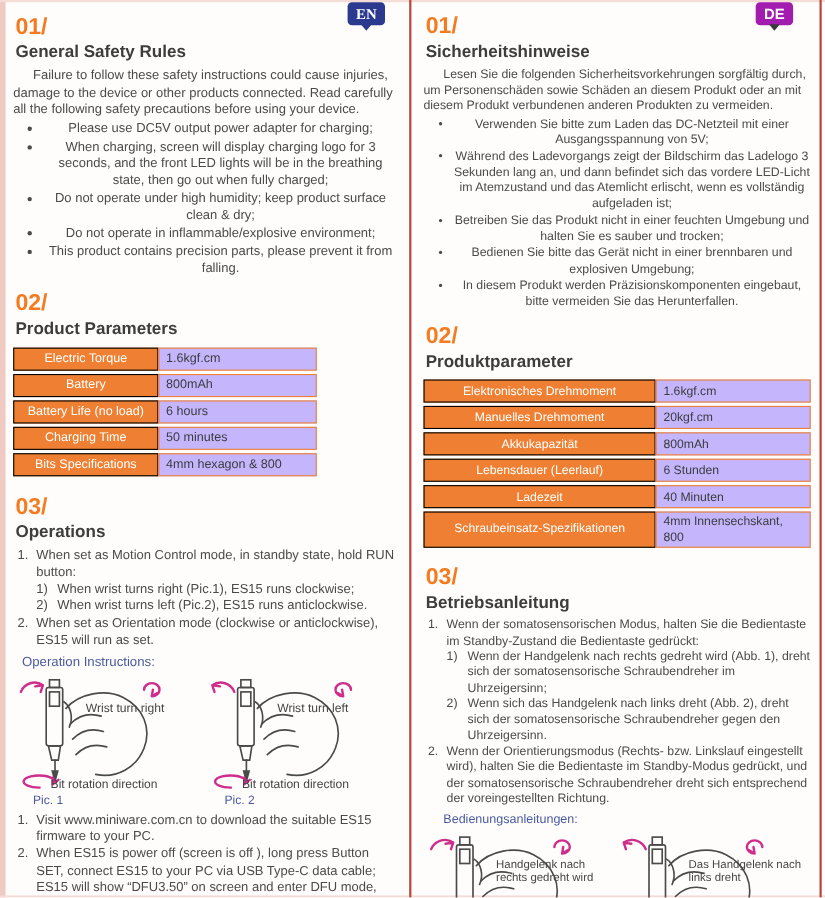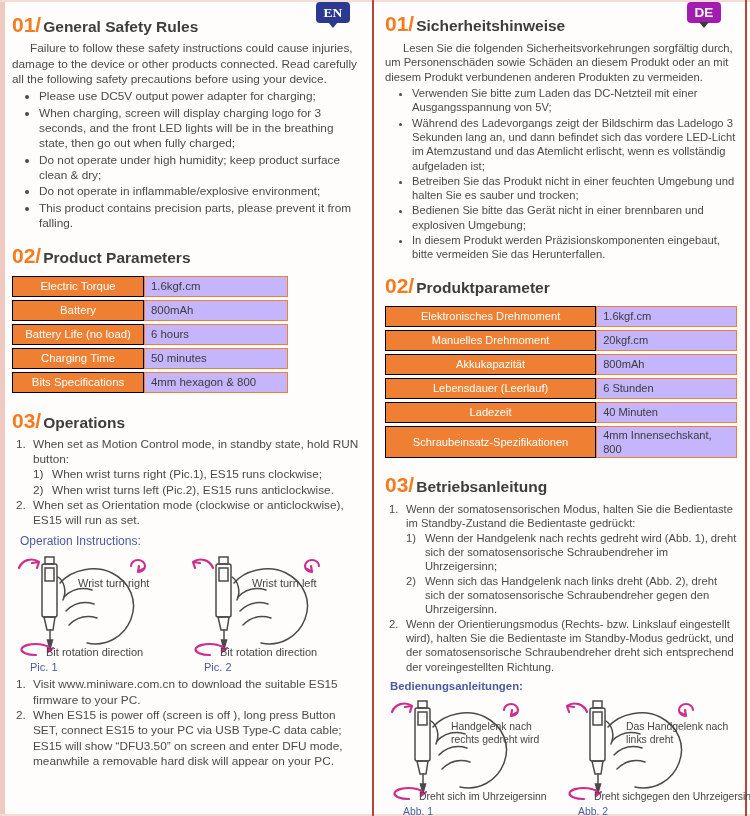--- a/index.html
+++ b/index.html
@@ -17,27 +17,27 @@
 
   .badge{position:absolute;top:2px;width:34px;height:21px;border-radius:4px;color:#fff;
          font-weight:bold;font-size:13.5px;text-align:center;line-height:21px;}
   .badge::after{content:"";position:absolute;left:50%;bottom:-5px;margin-left:-5px;
                 border-left:5px solid transparent;border-right:5px solid transparent;}
   .badge-en{right:12px;background:#2b3a8f;font-family:Liberation Serif, serif;}
   .badge-en::after{border-top:6px solid #2b3a8f;}
   .badge-de{right:16px;background:#a21caf;}
   .badge-de::after{border-top:6px solid #3a3a3a;}
 
-  .sec-head{display:flex;align-items:baseline;margin:11px 0 3px 0;}
+  .sec-head{display:flex;align-items:baseline;margin:11px 0 3px 0;flex-direction:column;}
   .sec-num{color:#f47b20;font-size:21px;font-weight:bold;}
   .sec-title{color:#3d3d3d;font-size:15.5px;font-weight:bold;margin-left:2px;}
   .col .sec-head:first-of-type{margin-top:16px;}
 
   p.intro{margin:2px 0;text-indent:18px;}
-  ul.bullets{margin:2px 0 0 12px;padding-left:15px;list-style:disc;}
+  ul.bullets{margin:2px 0 0 12px;padding-left:15px;list-style:disc;text-align:center;}
   ul.bullets li{margin-bottom:1px;}
 
   table.param-table{border-collapse:separate;border-spacing:0 3px;margin:3px 0 0 0;}
   .en-params{margin-left:36px;}
   .de-params{margin-left:8px;}
   .param-table td{height:17px;padding:1px 6px;font-size:11.4px;}
   .col-de .param-table td{font-size:11.1px;}
   td.lbl{background:#ef8033;color:#fff;text-align:center;border:1px solid #000000;}
   td.val{background:#c4b5fd;color:#3c3c3c;border:1px solid #ef8033;text-align:left;}
   .en-params td.lbl{width:118px;}
@@ -45,21 +45,21 @@
   .de-params td.lbl{width:200px;}
   .de-params td.val{width:128px;}
 
   .nlist{margin:2px 0 0 4px;}
   .nlist .item{display:flex;}
   .mk{flex:0 0 17px;}
   .subs{margin-left:17px;}
   .subs .mk{flex:0 0 19px;}
 
   .instr{color:#4a5a9e;font-size:12px;margin:5px 0 0 8px;}
-  .col-de .instr{font-size:11.4px;margin-left:5px;font-weight:bold;}
+  .col-de .instr{font-size:11.4px;margin-left:18px;}
 
   .figs{display:flex;margin:2px 0 0 2px;}
   .fig{position:relative;width:174px;height:124px;font-size:11px;color:#454545;}
   .col-de .fig{font-size:10.4px;width:176px;}
   .fig svg{position:absolute;left:0;top:4px;width:170px;height:112px;}
   .fig-toplabel{position:absolute;left:64px;top:26px;width:110px;line-height:1.18;}
   .fig-bottomlabel{position:absolute;left:32px;bottom:16px;white-space:nowrap;}
   .fig-caption{position:absolute;bottom:1px;left:16px;width:100%;
                color:#4a5a9e;}
 </style>

